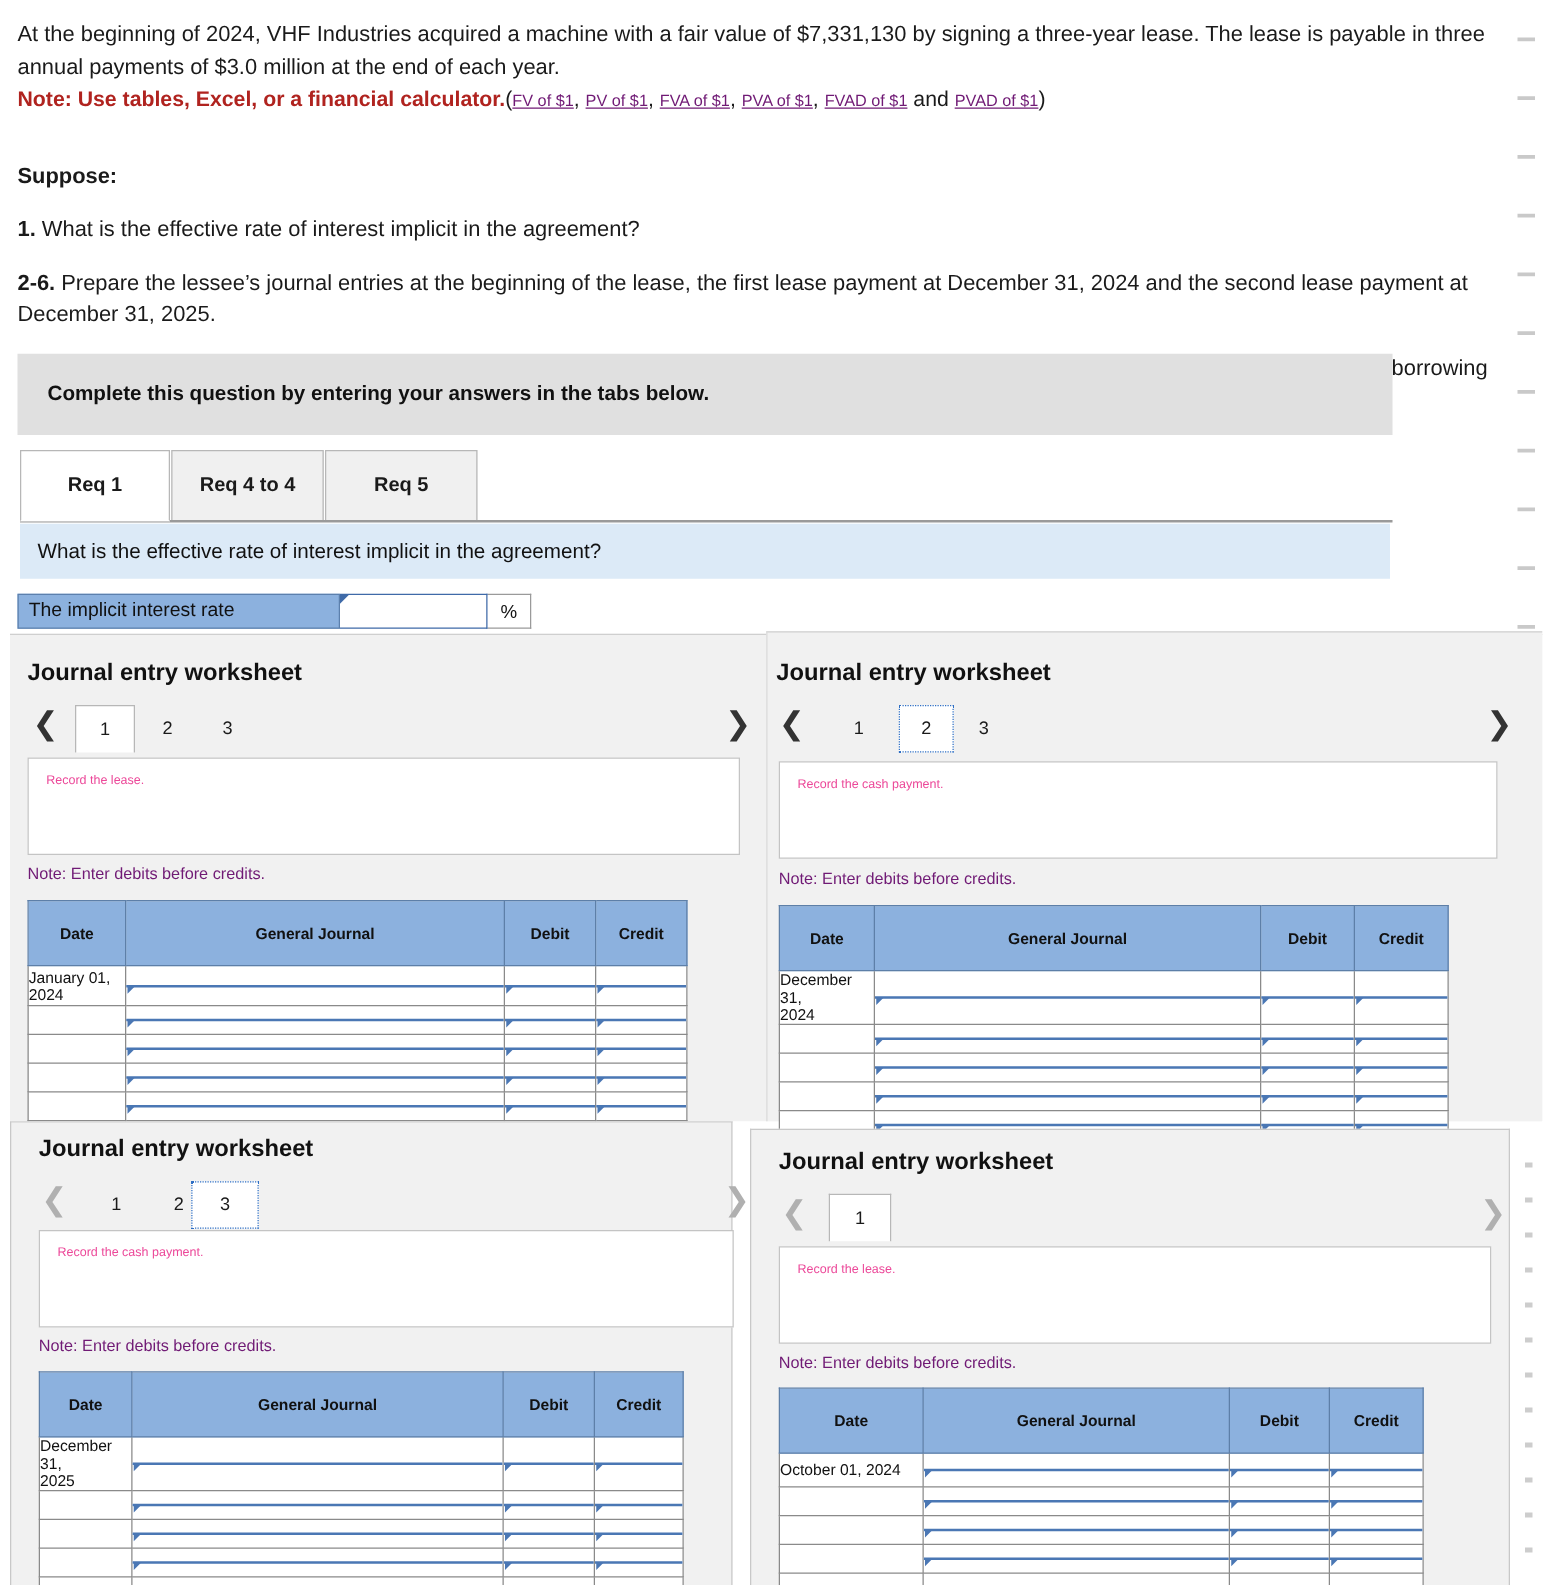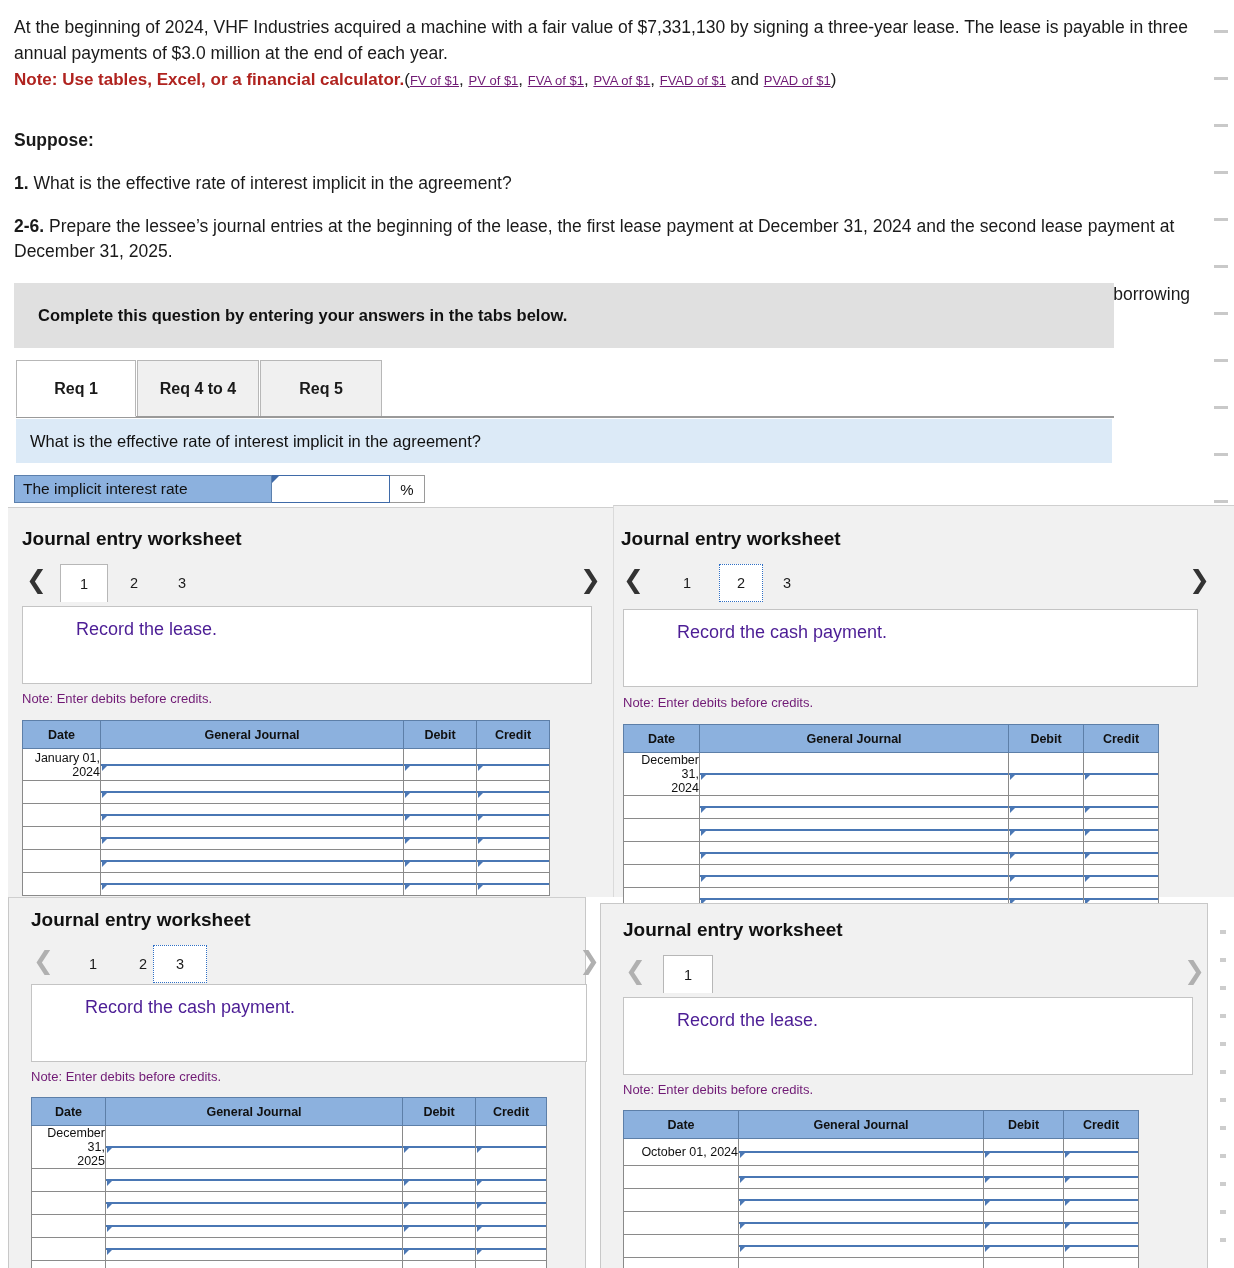--- a/index.html
+++ b/index.html
@@ -91,35 +91,35 @@
     position:absolute;top:0;height:38px;min-width:40px;
     display:flex;align-items:center;justify-content:center;
     font-size:14.5px;color:#1a1a1a;box-sizing:border-box;
   }
   .jtab.active{background:#ffffff;border:1px solid #b7b7b7;border-bottom:none;}
   .jtab.focus{background:#ffffff;border:1px dotted #2f6fc4;}
 
   
   .jdesc{
     position:absolute;background:#fff;border:1px solid #c4c4c4;
-    font-size:18px;color:#4c1d95;box-sizing:border-box;padding-left:39px;
+    font-size:10px;color:#ec4899;box-sizing:border-box;
   }
   .jdesc span{display:block;margin:12px 0 0 14px;}
 
   .jnote{position:absolute;font-size:13px;color:#701a75;}
 
   
   table.jt{position:absolute;border-collapse:collapse;table-layout:fixed;}
   table.jt th{
     background:#8cb1de;border:1px solid #5d7fa8;
-    font-size:12.5px;font-weight:bold;color:#111;height:19px;padding:4px;margin-left:19px;
+    font-size:12.5px;font-weight:bold;color:#111;height:19px;padding:16px;margin-left:19px;
   }
   table.jt td{border:1px solid #8a8a8a;padding:0;background:#fff;}
   table.jt td.dt{
-    font-size:12.5px;color:#111;text-align:right;line-height:14px;
+    font-size:12.5px;color:#111;text-align:left;line-height:14px;
     vertical-align:middle;background:#fff;
   }
   .cellbox{
     position:relative;background:#fff;border:1.5px solid #4a77b4;
     height:100%;box-sizing:border-box;margin:0;
   }
   .cellbox:after{
     content:"";position:absolute;left:0;top:0;
     border-top:6px solid #4a77b4;border-right:6px solid transparent;
   }

